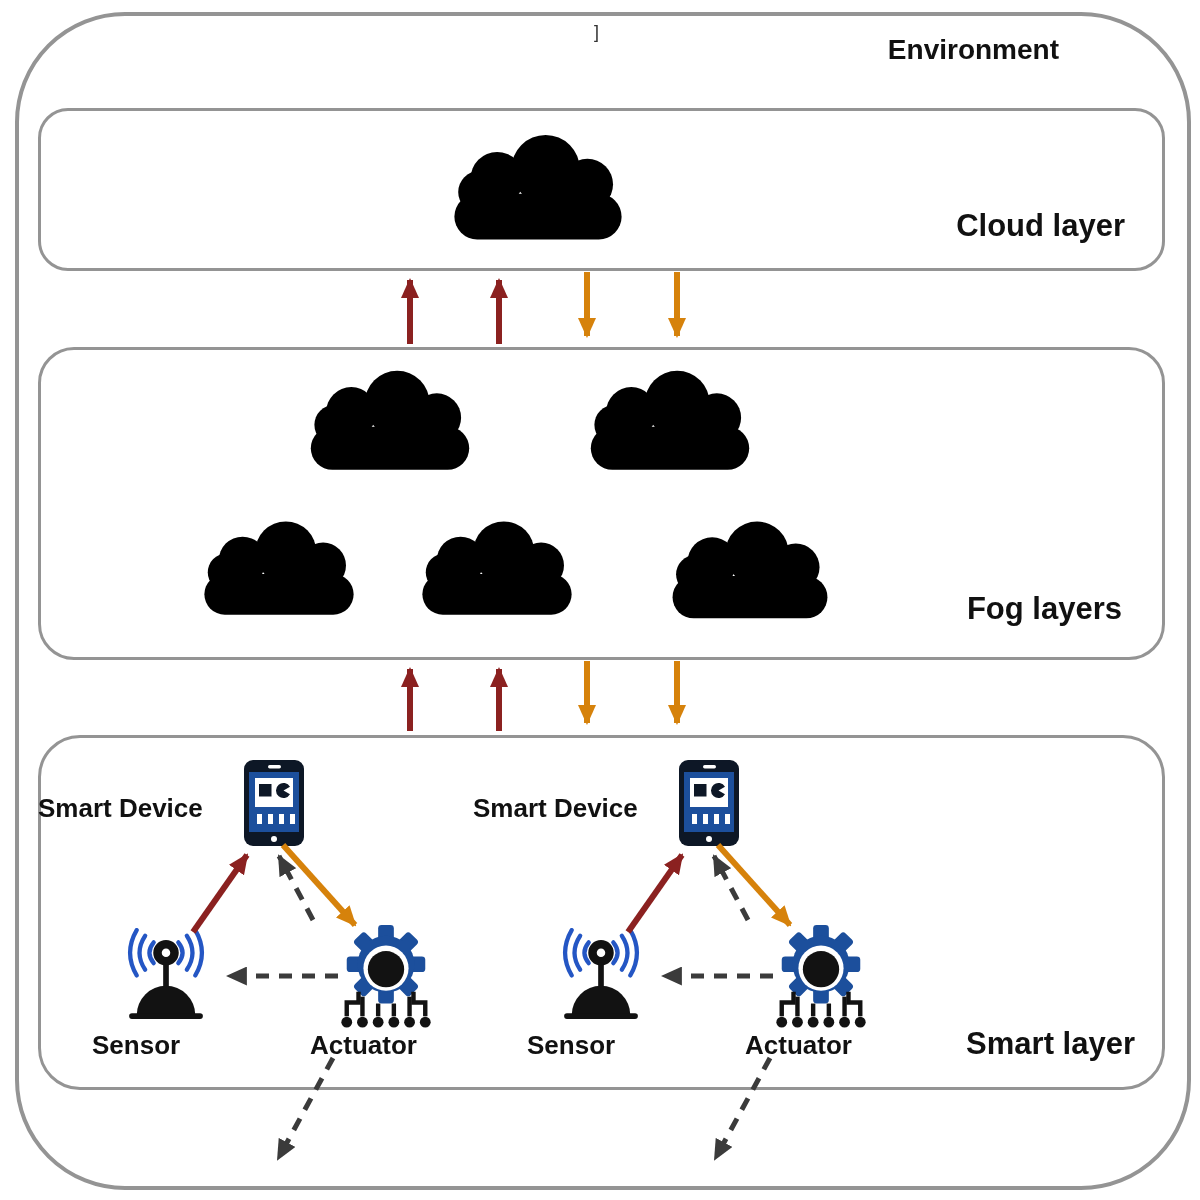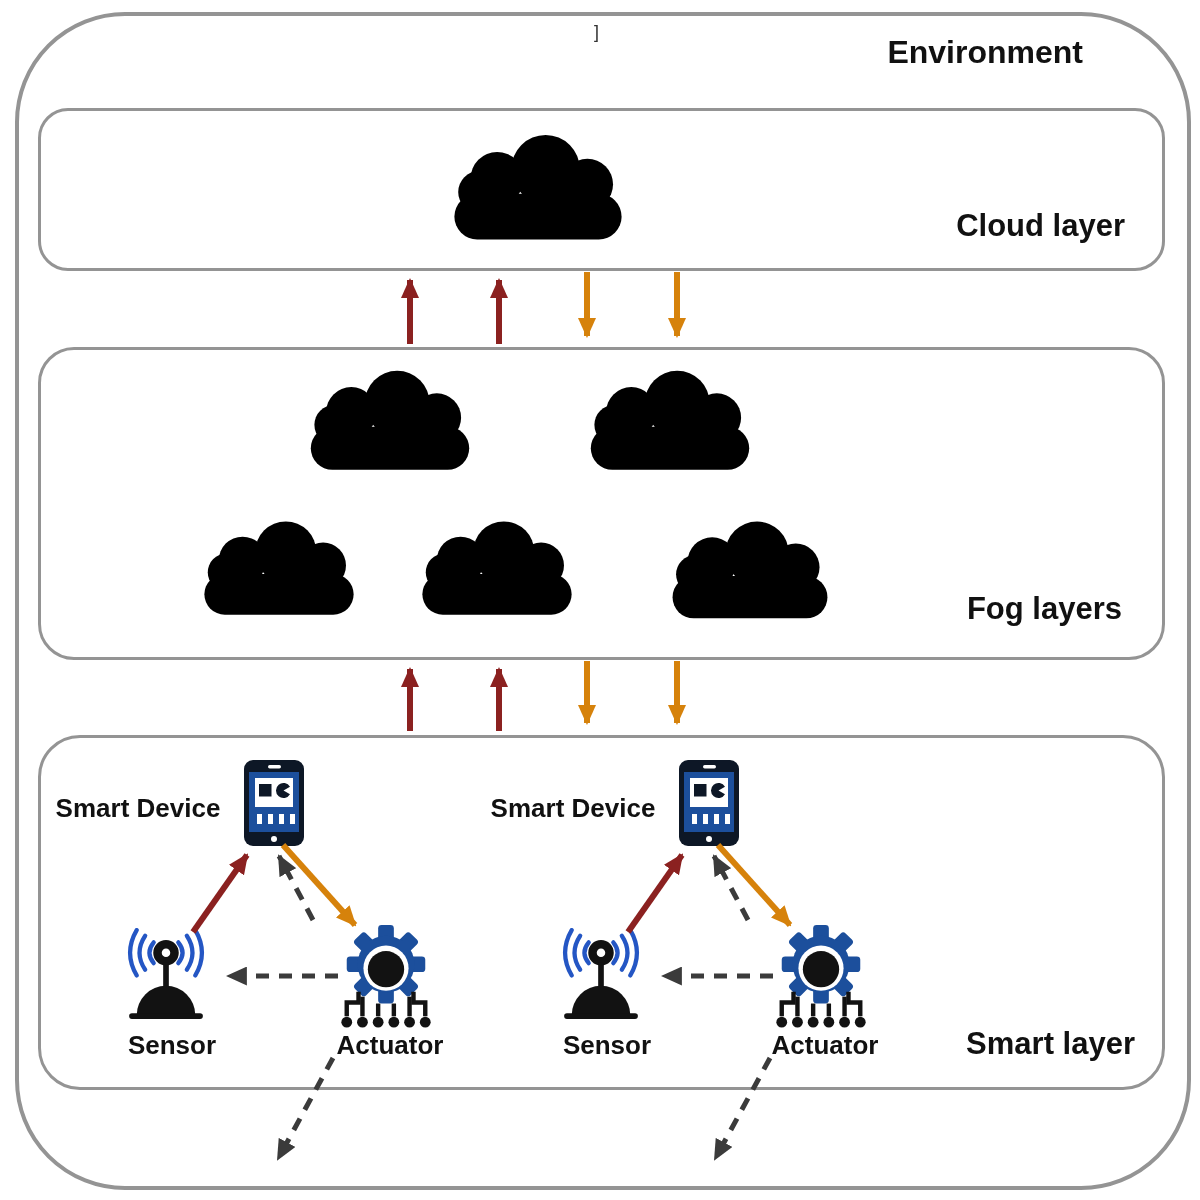--- a/index.html
+++ b/index.html
@@ -6,31 +6,31 @@
   #stage{
     position:relative;width:1200px;height:1200px;background:#ffffff;overflow:hidden;
     font-family:"Liberation Sans",sans-serif;color:#111;
   }
   .layer-box{position:absolute;border:3px solid var(--box-border);background:#fff;}
   #env-box{left:15px;top:12px;width:1168px;height:1170px;border-width:4px;border-radius:110px;}
   #cloud-box{left:38px;top:108px;width:1121px;height:157px;border-radius:30px;}
   #fog-box{left:38px;top:347px;width:1121px;height:307px;border-radius:36px;}
   #device-box{left:38px;top:735px;width:1121px;height:349px;border-radius:42px;}
   .layer-label{position:absolute;font-weight:700;font-size:31px;text-align:right;width:300px;letter-spacing:0px;}
-  #env-label{left:783px;top:34px;font-size:32px;}
+  #env-label{left:759px;top:34px;font-size:28px;}
   #cloud-label{left:825px;top:208px;}
   #fog-label{left:822px;top:591px;}
   #device-label{left:835px;top:1026px;}
   .stray{position:absolute;left:594px;top:22px;font-size:18px;color:#333;font-family:"Liberation Sans",sans-serif;}
   .cloud{position:absolute;}
   .cloud use{}
   .white-cloud{--cloud-fill:var(--cloud-white-fill);--cloud-stroke:var(--cloud-white-outline);}
   .blue-cloud{--cloud-fill:var(--fog-blue-fill);--cloud-stroke:var(--fog-blue-border);}
   .gray-cloud{--cloud-fill:var(--fog-gray-fill);--cloud-stroke:var(--fog-gray-border);}
-  .dev-label{position:absolute;font-weight:700;font-size:26px;text-align:center;width:200px;}
+  .dev-label{position:absolute;font-weight:700;font-size:26px;width:200px;}
   .dev-sub{width:160px;}
   .icon{position:absolute;}
   
   #arrows{position:absolute;left:0;top:0;width:1200px;height:1200px;pointer-events:none;}
   .arrow-red{stroke:var(--upstream-arrow);stroke-width:6;fill:none;}
   .arrow-orange{stroke:var(--downstream-arrow);stroke-width:6;fill:none;}
   .arrow-dash{stroke:var(--dashed-arrow);stroke-width:5;fill:none;stroke-dasharray:13 10;}
   .mh-red{fill:var(--upstream-arrow);}
   .mh-orange{fill:var(--downstream-arrow);}
   .mh-dark{fill:var(--dashed-arrow);}

